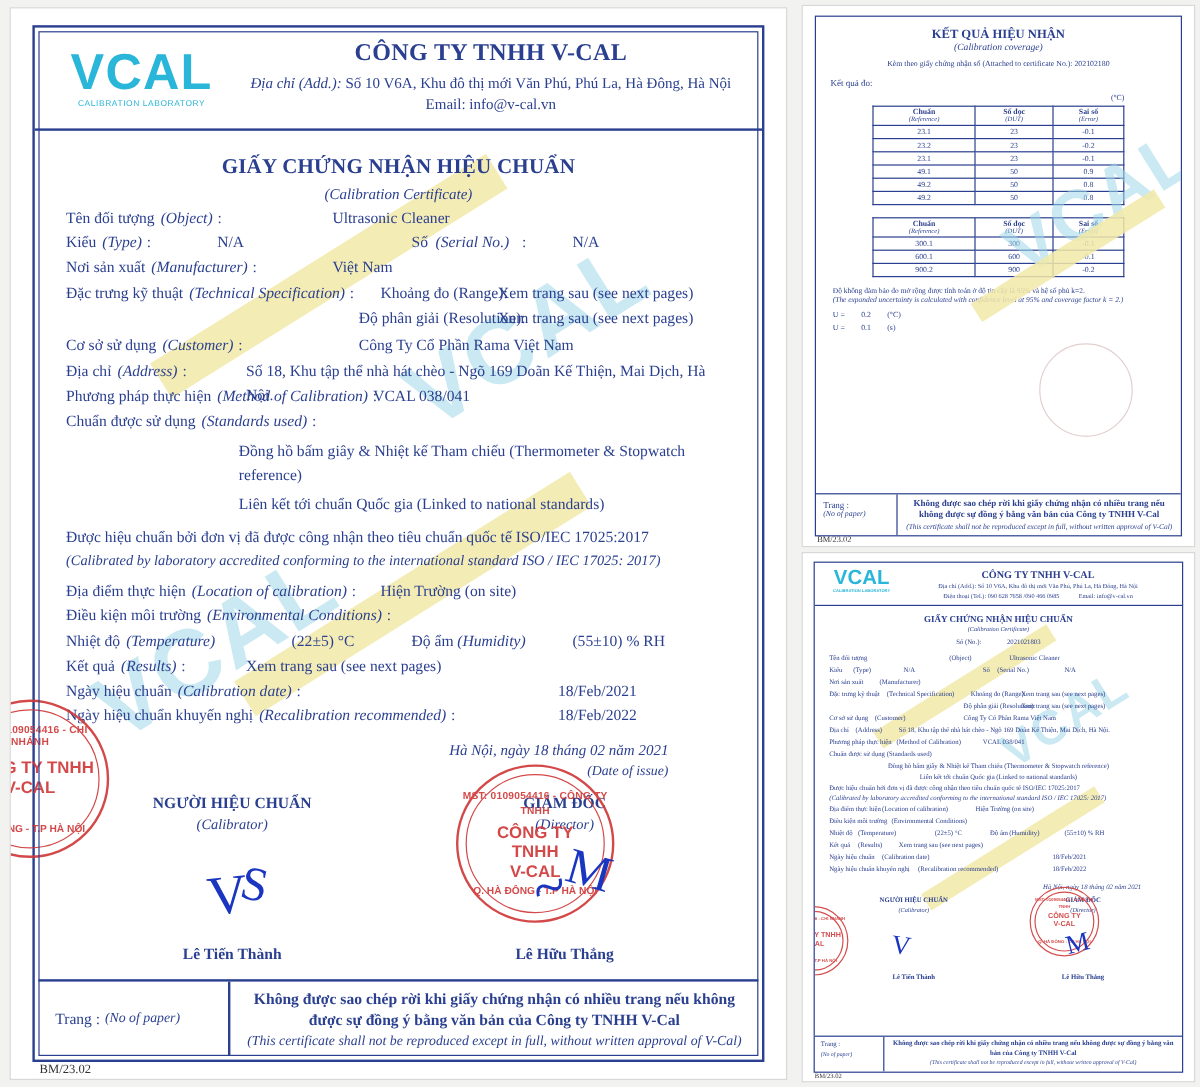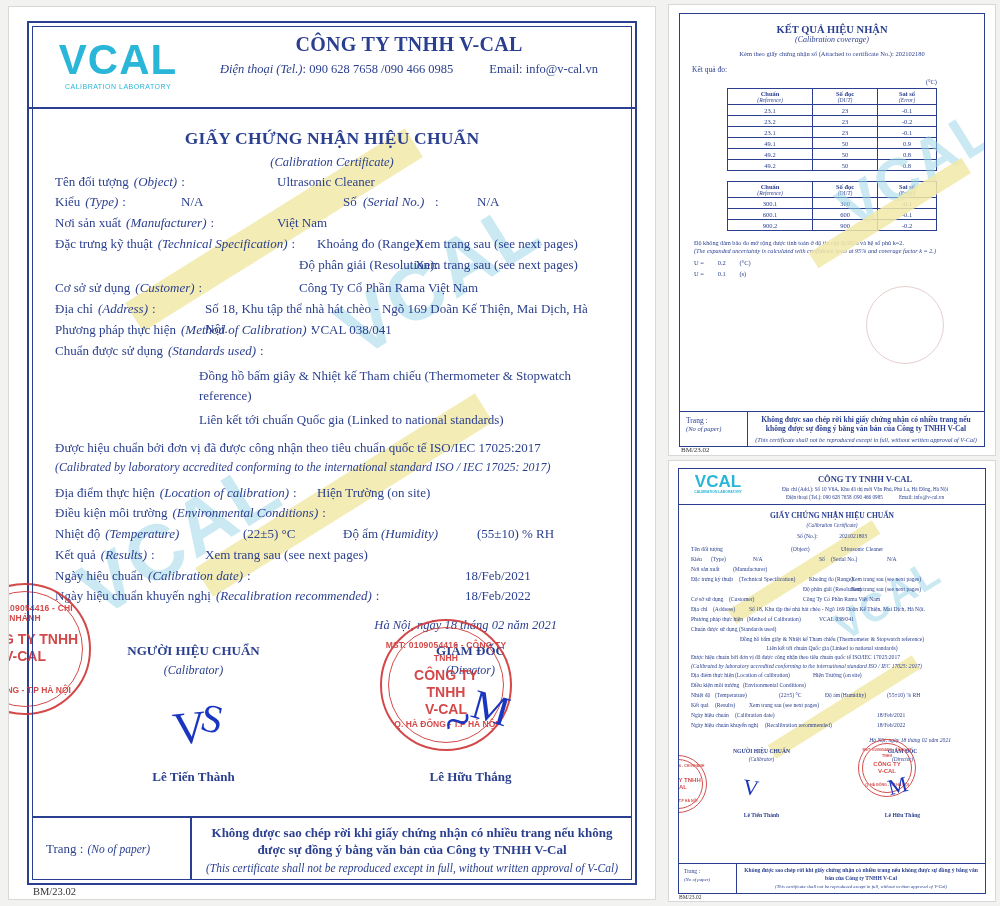--- a/index.html
+++ b/index.html
@@ -423,25 +423,25 @@
       <div class="wm wm-vcal" style="left:300px; top:210px; font-size:78px;">VCAL</div>
       <div class="wm wm-vcal" style="left:40px; top:470px; font-size:78px;">VCAL</div>
 
       <div class="hdr">
         <div class="logo">
           <div class="logo-text">VCAL</div>
           <div class="logo-sub">CALIBRATION LABORATORY</div>
         </div>
         <div class="hdr-right">
           <div class="co-name">CÔNG TY TNHH V-CAL</div>
+          <div class="co-line">
+            <span class="it">Địa chỉ (Add.):</span>
+            <span>Số 10 V6A, Khu đô thị mới Văn Phú, Phú La, Hà Đông, Hà Nội</span>
+          </div>
           <div class="co-line co-line-2">
-            <span>
-              <span class="it">Điện thoại (Tel.)</span>:
-              <span>090 628 7658 /090 466 0985</span>
-            </span>
             <span>
               <span>Email:</span>
               <span>info@v-cal.vn</span>
             </span>
           </div>
         </div>
       </div>
 
       <div class="body">
         <div class="title">GIẤY CHỨNG NHẬN HIỆU CHUẨN</div>
@@ -565,20 +565,21 @@
 
         <div class="row">
           <span class="lbl">Ngày hiệu chuẩn khuyến nghị</span>
           <span class="lbl it" style="margin-left:5px;">(Recalibration recommended)</span>
           <span class="lbl" style="margin-left:4px;">:</span>
           <span class="val" style="position:absolute;left:410px;">18/Feb/2022</span>
         </div>
 
         <div class="dateplace">
           <span>Hà Nội, ngày 18 tháng 02 năm 2021</span>
+          <span class="sub">(Date of issue)</span>
         </div>
 
         <div class="signrow">
           <div class="sigblk">
             <div class="sig-title">NGƯỜI HIỆU CHUẨN</div>
             <div class="sig-sub">(Calibrator)</div>
             <div class="ink" style="left:118px; top:52px; font-size:46px; transform:rotate(-6deg);">V</div>
             <div class="ink" style="left:146px; top:48px; font-size:40px; transform:rotate(12deg);">S</div>
             <div class="sig-name">Lê Tiến Thành</div>
           </div>

